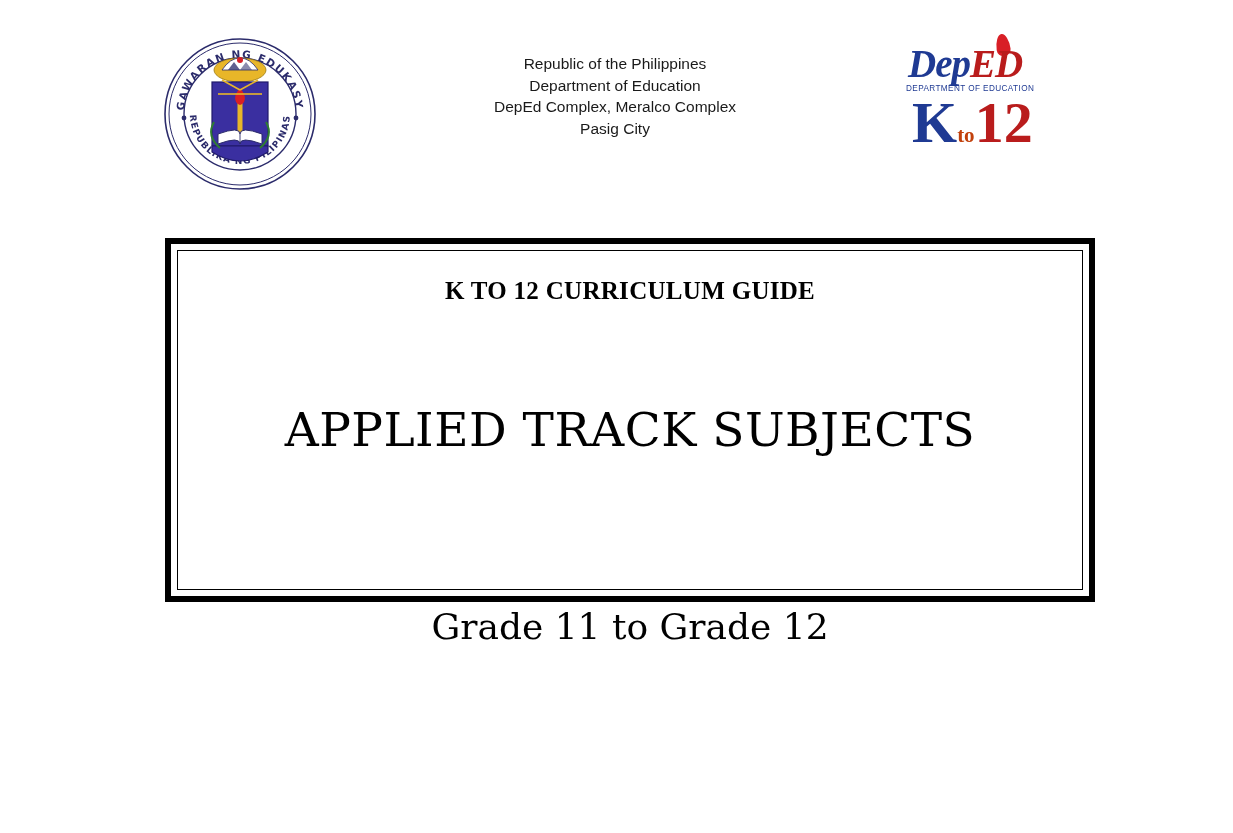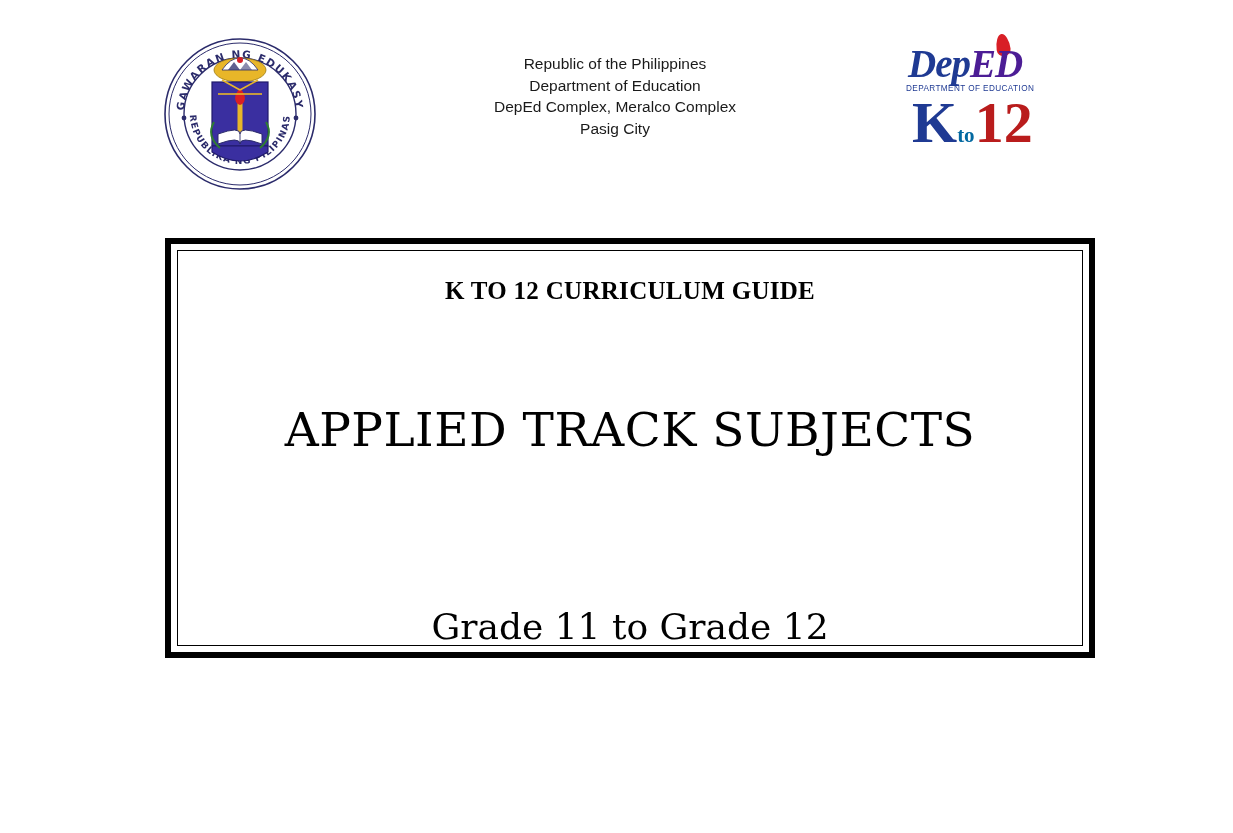--- a/index.html
+++ b/index.html
@@ -64,21 +64,21 @@
     top: 14px;
     font-family: "Liberation Serif", serif;
     font-weight: bold;
     font-style: italic;
     font-size: 39px;
     letter-spacing: -1px;
     color: #1f3a93;
     line-height: 39px;
   }
   .deped-logo .dep .ed {
-    color: #4c1d95;
+    color: #b91c1c;
   }
   .deped-logo .flame {
     position: absolute;
     left: 96px;
     top: 4px;
     width: 14px;
     height: 22px;
     background: #d81f26;
     border-radius: 50% 50% 45% 45% / 70% 70% 30% 30%;
     transform: rotate(-8deg);
@@ -103,38 +103,38 @@
     font-family: "Liberation Serif", serif;
     font-weight: bold;
     font-size: 58px;
     color: #1f3a93;
     line-height: 62px;
   }
   .deped-logo .to {
     font-family: "Liberation Serif", serif;
     font-weight: bold;
     font-size: 21px;
-    color: #0369a1;
+    color: #c2410c;
     line-height: 62px;
   }
   .deped-logo .twelve {
     font-family: "Liberation Serif", serif;
     font-weight: bold;
     font-size: 58px;
     color: #b91c1c;
     line-height: 62px;
   }
 
   
   .title-box {
     position: absolute;
     left: 165px;
     top: 238px;
     width: 930px;
-    height: 420px;
+    height: 364px;
     border: 6px solid #000000;
     background: #ffffff;
     box-sizing: border-box;
   }
   .title-box-inner {
     position: absolute;
     left: 6px;
     top: 6px;
     right: 6px;
     bottom: 6px;

